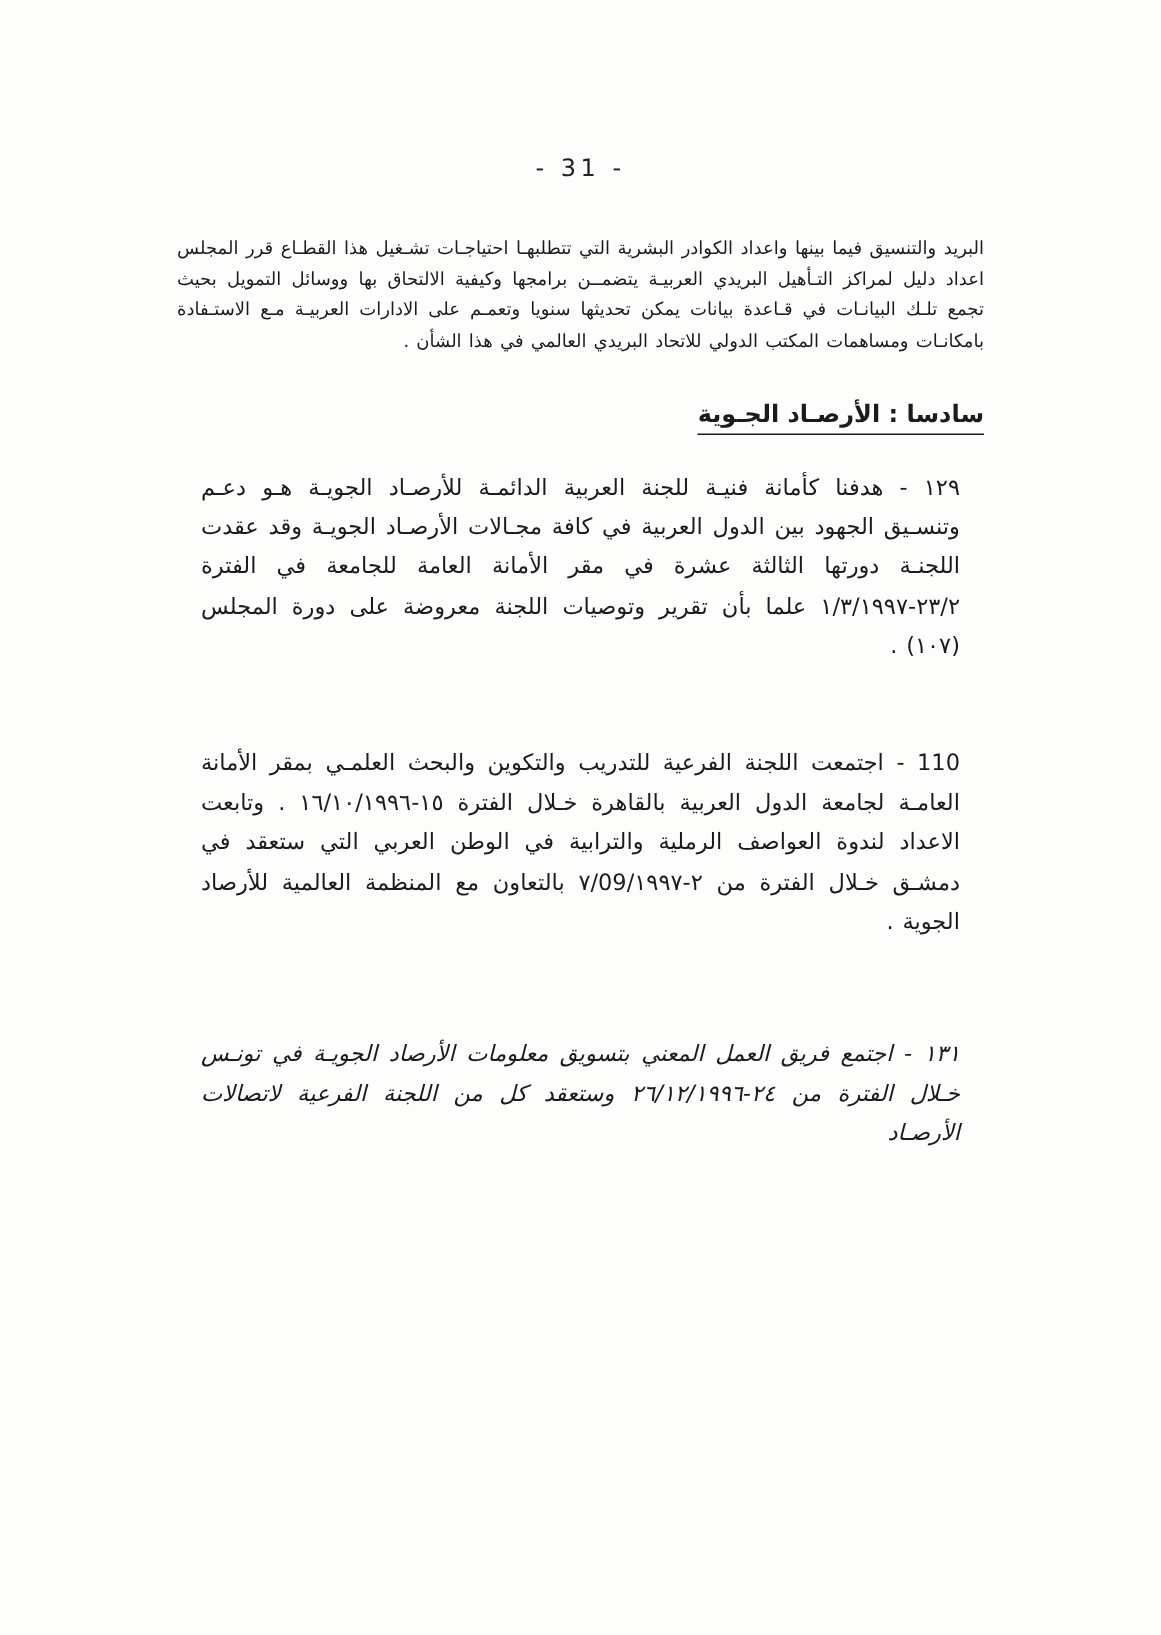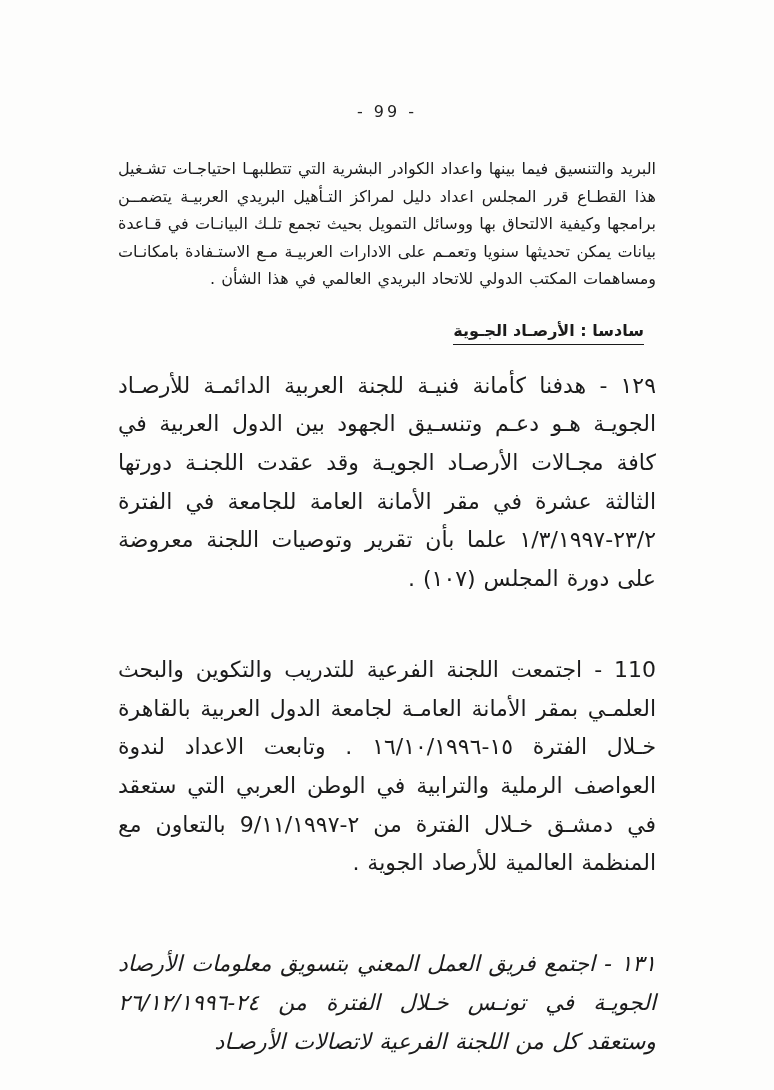--- a/index.html
+++ b/index.html
@@ -21,71 +21,71 @@
     overflow: hidden;
   }
   .page-number {
     text-align: center;
     font-size: 16px;
     letter-spacing: 3px;
     color: #222;
     margin-bottom: 34px;
   }
   .para {
-    font-size: 16px;
+    font-size: 12px;
     line-height: 1.72;
     text-align: justify;
     margin: 0 0 28px 0;
     word-spacing: 1px;
   }
   .heading-wrap {
-    margin: 2px 12px 22px 0;
+    margin: 2px 0 22px 0;
   }
   .heading {
     display: inline-block;
     font-size: 16px;
     font-weight: bold;
     border-bottom: 1.6px solid #1b1b1b;
     padding-bottom: 4px;
   }
   .item {
-    font-size: 22px;
+    font-size: 15px;
     line-height: 1.76;
     text-align: justify;
-    margin: 0;
+    margin: 16px;
     word-spacing: 1px;
   }
   .item .item-num {
     white-space: nowrap;
   }
   .gap-sm { margin-top: 0; }
   .gap-md { margin-top: 52px; }
   .gap-lg { margin-top: 62px; font-style: italic; }
 </style>
 </head>
 <body>
 
 <div class="page">
 
-  <div class="page-number">- 99 -</div>
+  <div class="page-number">- 31 -</div>
 
   <p class="para">البريد والتنسيق فيما بينها واعداد الكوادر البشرية التي تتطلبهـا احتياجـات تشـغيل هذا القطـاع قرر المجلس اعداد دليل لمراكز التـأهيل البريدي العربيـة يتضمــن برامجها وكيفية الالتحاق بها ووسائل التمويل بحيث تجمع تلـك البيانـات في قـاعدة بيانات يمكن تحديثها سنويا وتعمـم على الادارات العربيـة مـع الاستـفادة بامكانـات ومساهمات المكتب الدولي للاتحاد البريدي العالمي في هذا الشأن .</p>
 
   <div class="heading-wrap">
     <span class="heading">سادسا : الأرصـاد الجـوية</span>
   </div>
 
   <p class="item gap-sm">
     <span class="item-num">١٢٩ -</span>
     <span>هدفنا كأمانة فنيـة للجنة العربية الدائمـة للأرصـاد الجويـة هـو دعـم وتنسـيق الجهود بين الدول العربية في كافة مجـالات الأرصـاد الجويـة وقد عقدت اللجنـة دورتها الثالثة عشرة في مقر الأمانة العامة للجامعة في الفترة ٢٣/٢-١/٣/١٩٩٧ علما بأن تقرير وتوصيات اللجنة معروضة على دورة المجلس (١٠٧) .</span>
   </p>
 
   <p class="item gap-md">
     <span class="item-num">110 -</span>
-    <span>اجتمعت اللجنة الفرعية للتدريب والتكوين والبحث العلمـي بمقر الأمانة العامـة لجامعة الدول العربية بالقاهرة خـلال الفترة ١٥-١٦/١٠/١٩٩٦ . وتابعت الاعداد لندوة العواصف الرملية والترابية في الوطن العربي التي ستعقد في دمشـق خـلال الفترة من ٢-9/١١/١٩٩٧ بالتعاون مع المنظمة العالمية للأرصاد الجوية .</span>
+    <span>اجتمعت اللجنة الفرعية للتدريب والتكوين والبحث العلمـي بمقر الأمانة العامـة لجامعة الدول العربية بالقاهرة خـلال الفترة ١٥-١٦/١٠/١٩٩٦ . وتابعت الاعداد لندوة العواصف الرملية والترابية في الوطن العربي التي ستعقد في دمشـق خـلال الفترة من ٢-٧/09/١٩٩٧ بالتعاون مع المنظمة العالمية للأرصاد الجوية .</span>
   </p>
 
   <p class="item gap-lg">
     <span class="item-num">١٣١ -</span>
     <span>اجتمع فريق العمل المعني بتسويق معلومات الأرصاد الجويـة في تونـس خـلال الفترة من ٢٤-٢٦/١٢/١٩٩٦ وستعقد كل من اللجنة الفرعية لاتصالات الأرصـاد</span>
   </p>
 
 </div>
 
 </body></html>

